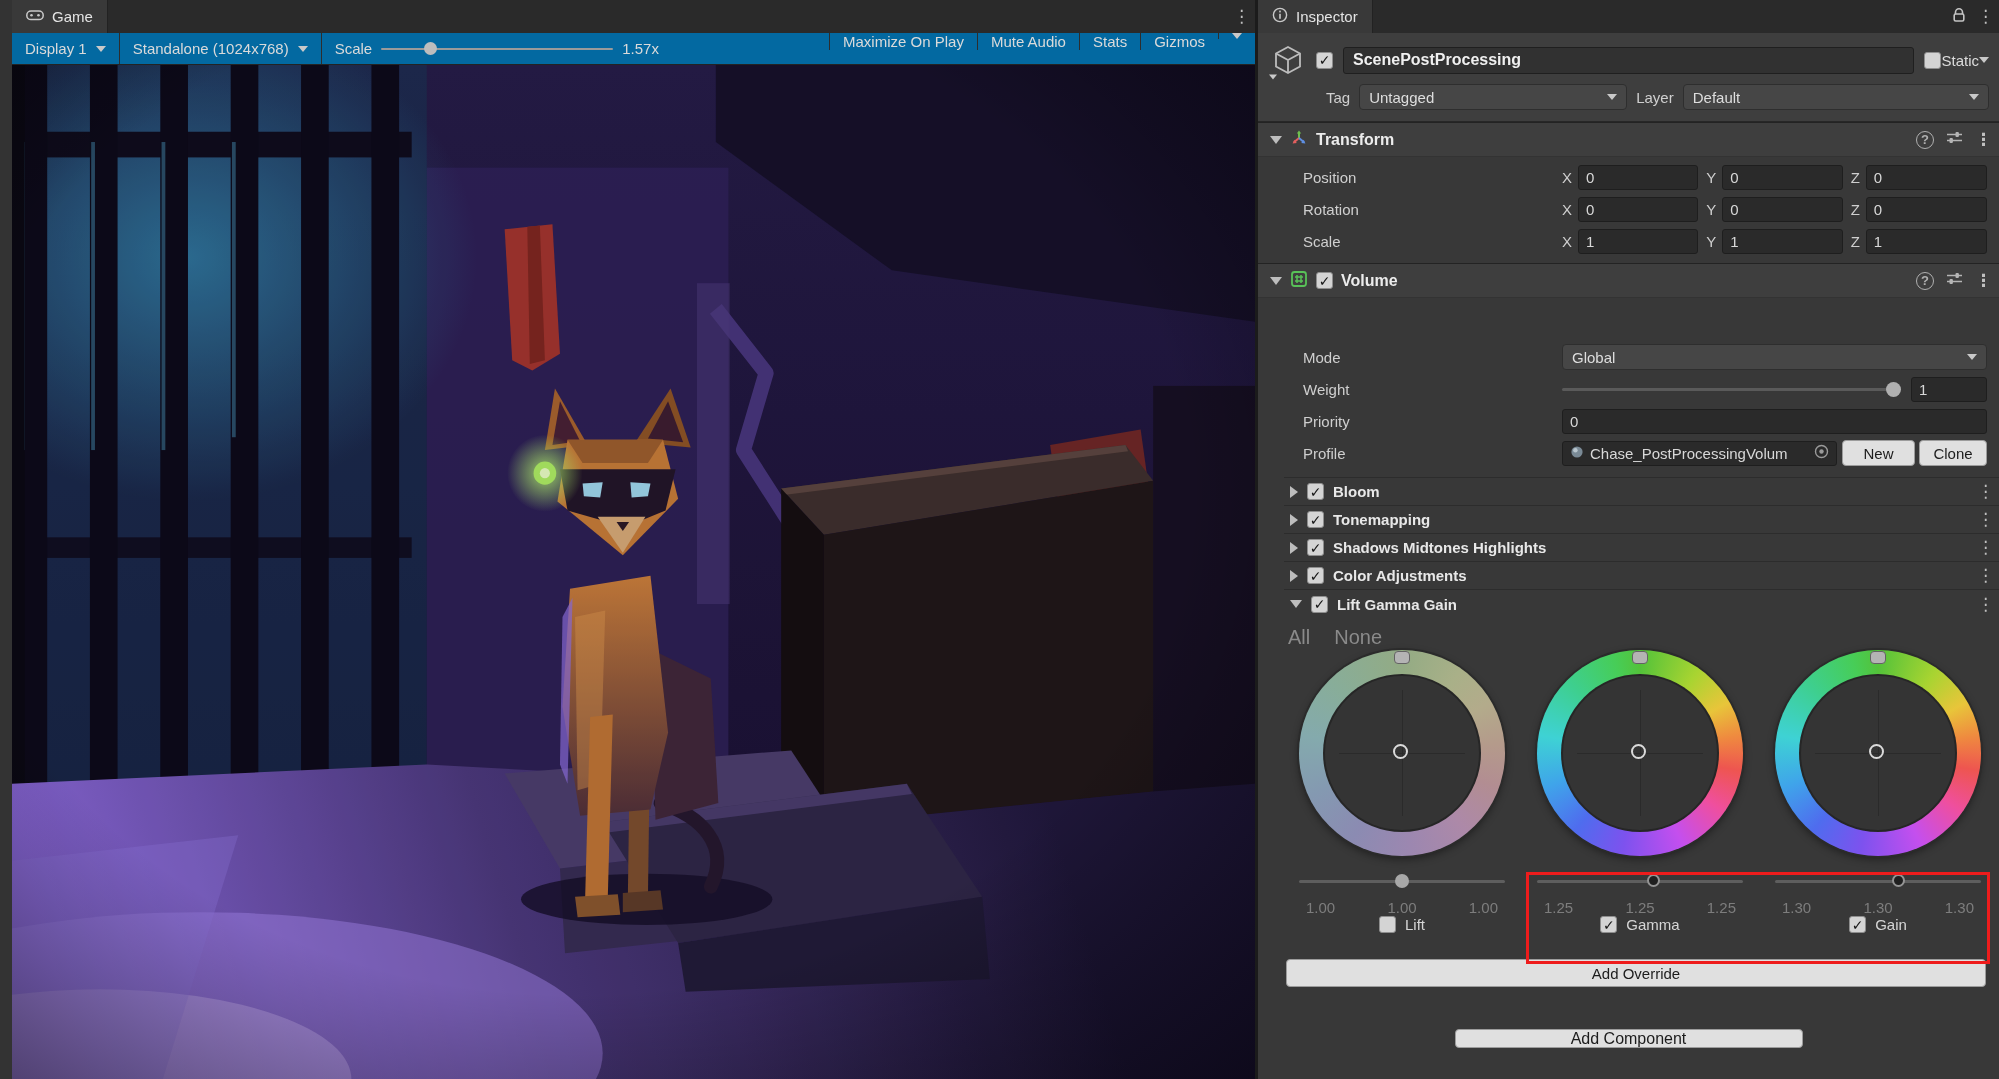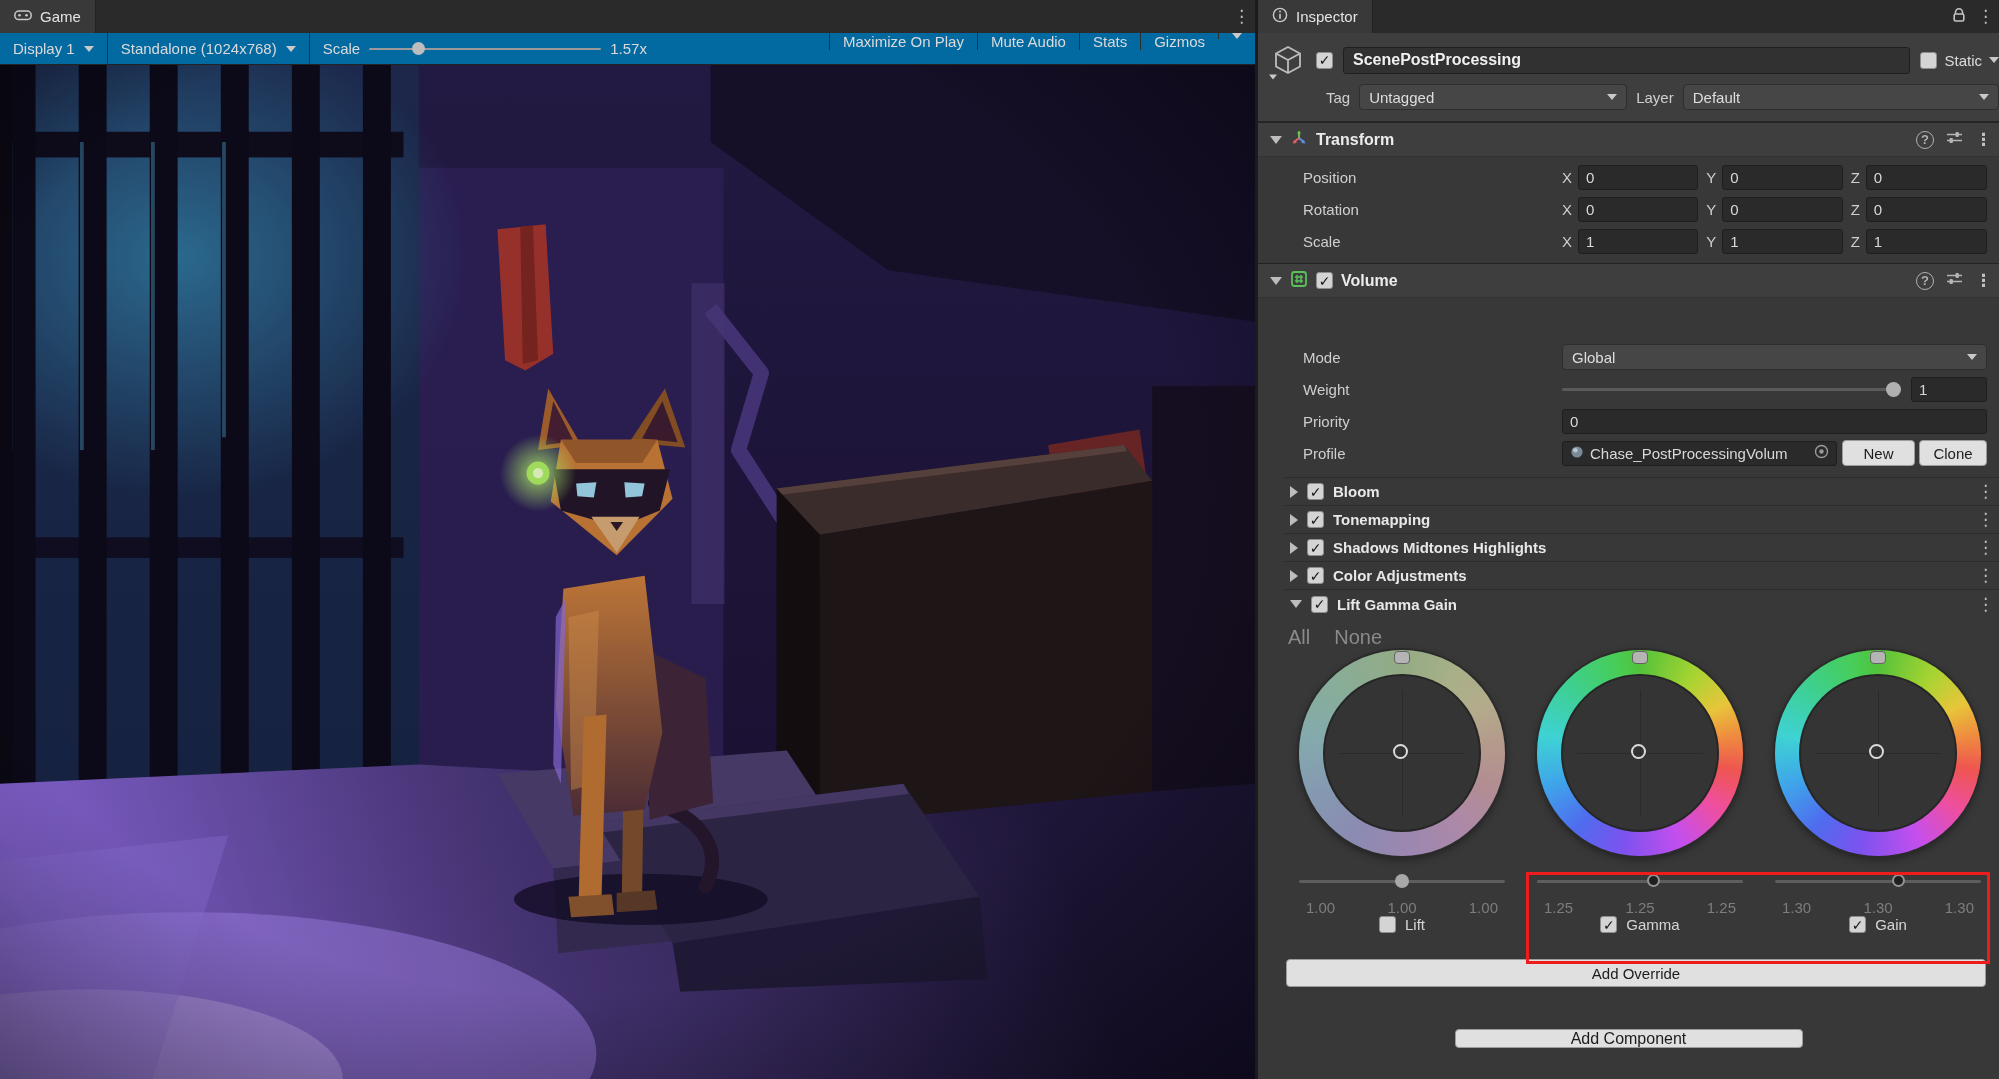--- a/index.html
+++ b/index.html
@@ -29,41 +29,41 @@
            display:flex; align-items:center; padding:0 7px; color:#d8d8d8; overflow:hidden; white-space:nowrap; }
   .dropdown { background:#464646; border:1px solid #2e2e2e; border-radius:4px; height:26px;
               display:flex; align-items:center; padding:0 9px; color:#dedede; gap:8px; }
   .dropdown .dd-arrow { margin-left:auto; }
   .btn { background:#e0e0e0; color:#1c1c1c; border:1px solid #9c9c9c; border-radius:4px;
          height:26px; display:flex; align-items:center; justify-content:center; font-size:15px; }
   .help-icon { width:18px; height:18px; border-radius:50%; border:1.5px solid #b0b0b0; color:#b0b0b0;
                font-size:13px; display:flex; align-items:center; justify-content:center; flex:none; }
 
   
-  .game-panel { width:1258px; border-right:3px solid #1b1b1b; display:flex; flex-direction:column; background:#333; }
+  .game-panel { width:1258px; border-right:3px solid #1b1b1b; display:flex; flex-direction:column; background:#333;padding-left:12px; }
   .gtoolbar { height:32px; background:#0369a1; border-bottom:1px solid #232323; display:flex;
               align-items:stretch; color:#dadada; }
   .tbi { display:flex; align-items:center; gap:9px; padding:0 13px; border-right:1px solid #2d2d2d; }
   .tbi.noborder { border-right:none; }
   .tbi.lborder { border-right:none; border-left:1px solid #2d2d2d; }
   .right-group { margin-left:auto; display:flex; align-items:flex-start; }
   .hslider { width:232px; height:2px; background:#9a9a9a; border-radius:1px; position:relative; }
   .hslider .handle { position:absolute; top:-6px; width:13px; height:13px; border-radius:50%; background:#bdbdbd; }
   .viewport { flex:1; position:relative; background:#120d20; overflow:hidden; }
   .viewport svg { position:absolute; inset:0; width:100%; height:100%; }
 
   
   .insp { flex:1; background:#383838; display:flex; flex-direction:column; position:relative; }
-  .go-header { background:#3e3e3e; border-bottom:1px solid #272727; padding:8px 0 8px 12px; }
+  .go-header { background:#3e3e3e; border-bottom:1px solid #272727; padding:8px 10px 8px 12px; }
   .go-row1 { display:flex; align-items:center; gap:10px; height:38px; }
   .cube-wrap { position:relative; width:36px; flex:none; display:flex; justify-content:center; }
   .cube-wrap .dd-arrow { position:absolute; left:-2px; bottom:-4px; transform:scale(.8); }
   .go-name-field { flex:1; height:27px; background:#313131; border:1px solid #1f1f1f; border-radius:3px;
                    display:flex; align-items:center; padding:0 9px; font-weight:bold; color:#f0f0f0; font-size:16px; }
-  .static-group { display:flex; align-items:center; gap:7px; color:#dcdcdc; flex:none; }
+  .static-group { display:flex; align-items:center; color:#dcdcdc; flex:none; }
   .go-row2 { display:flex; align-items:center; gap:9px; height:32px; padding-left:56px; margin-top:2px; }
   .go-row2 .lbl { color:#cfcfcf; }
   .dd-tag { width:268px; } .dd-layer { flex:1; }
 
   .comp-header { height:35px; background:#3e3e3e; border-top:1px solid #232323; border-bottom:1px solid #333;
                  display:flex; align-items:center; gap:8px; padding:0 10px 0 12px;
                  color:#ececec; font-weight:bold; font-size:16px; }
   .hdr-right { margin-left:auto; display:flex; align-items:center; gap:12px; }
 
   .trow, .vrow { display:flex; align-items:center; height:32px; padding:0 12px 0 45px; }

